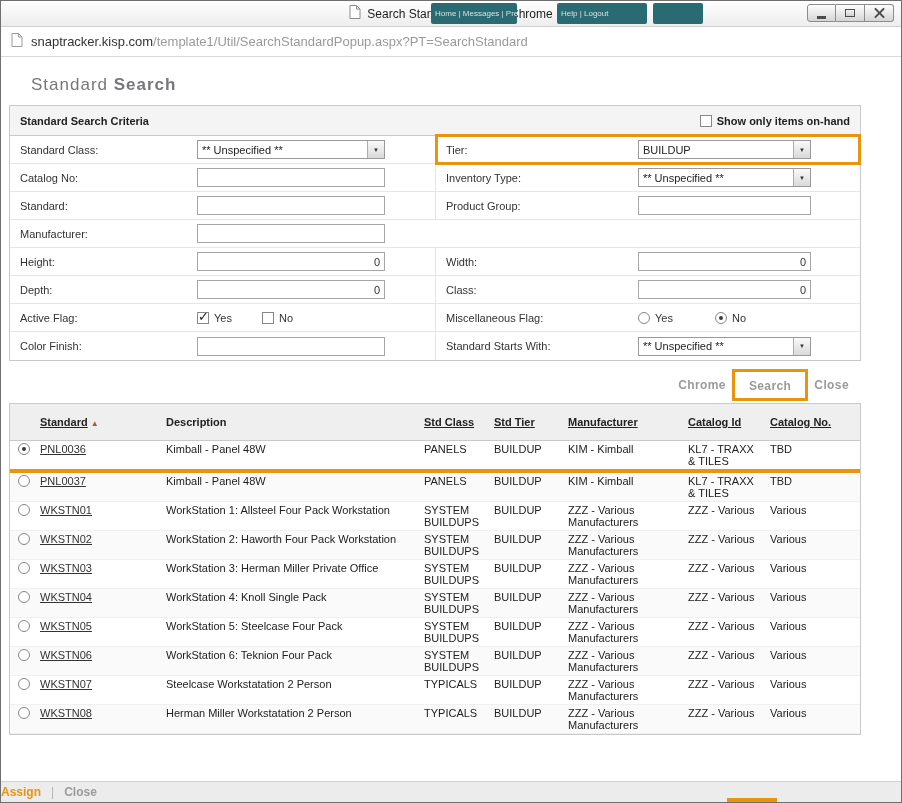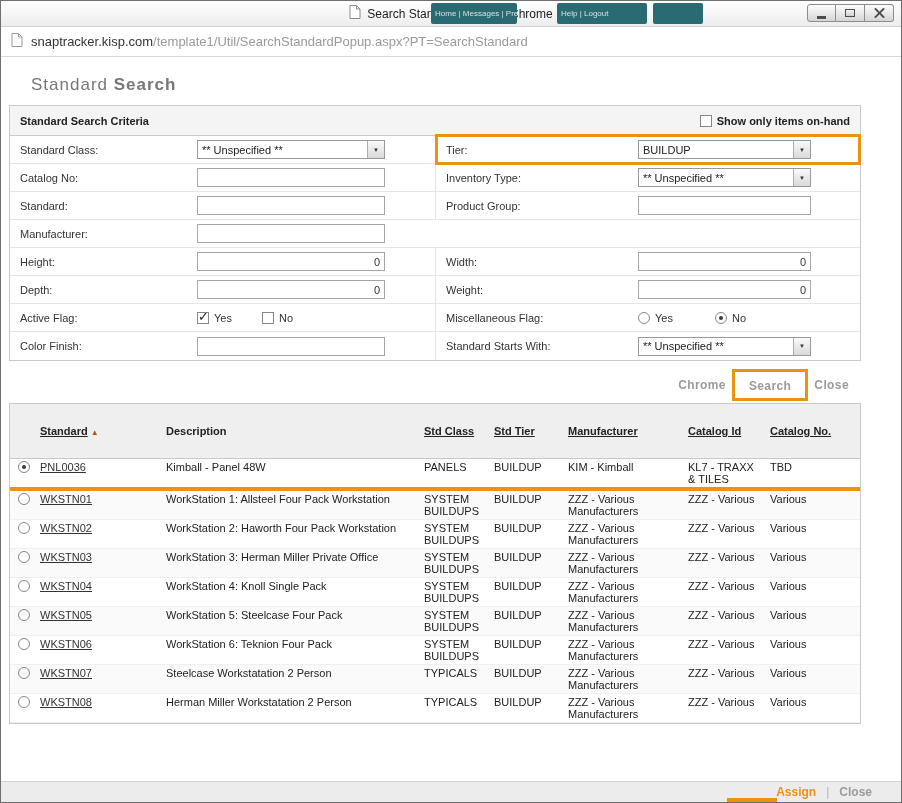--- a/index.html
+++ b/index.html
@@ -75,32 +75,32 @@
   
   .results-top{width:852px;margin:14px 0 6px 8px;display:flex;justify-content:space-between;align-items:flex-end;font-size:11px;color:#333;}
   .showall{display:flex;align-items:center;gap:5px;cursor:pointer;}
   .pager{display:flex;align-items:center;gap:5px;}
   .pg{font-size:13px;color:#9a9a9a;cursor:pointer;line-height:1;}
   .pg.dim{color:#c4c4c4;}
   .pg-text{margin:0 4px;color:#222;}
 
   .results{width:852px;margin-left:8px;border:1px solid #c9c9c9;}
   table{width:100%;border-collapse:collapse;table-layout:fixed;font-size:11px;}
-  thead th{background:#efefef;border-bottom:1px solid #c9c9c9;padding:21px 4px;text-align:left;color:#222;font-size:11px;}
+  thead th{background:#efefef;border-bottom:1px solid #c9c9c9;padding:12px 4px;text-align:left;color:#222;font-size:11px;}
   th .hlink{text-decoration:underline;cursor:pointer;color:#222;}
   .sort-arrow{color:#b8541f;font-size:8px;margin-left:3px;}
   tbody tr{height:24px;}
   tbody tr:nth-child(even){background:#fafafa;}
   tbody td{padding:2px 4px;vertical-align:top;line-height:12px;color:#222;border-bottom:1px solid #f0f0f0;}
   td.c-radio{padding-left:8px;}
   .stdlink{color:#333;text-decoration:underline;cursor:pointer;}
   tr.hl-under td{border-bottom:4px solid var(--accent);}
 
   
-  .footer{position:absolute;left:0;right:0;bottom:0;height:21px;background:#ececec;border-top:1px solid #d2d2d2;display:flex;align-items:center;justify-content:flex-end;gap:10px;padding-right:29px;font-size:12px;font-weight:bold;}
+  .footer{position:absolute;left:0;right:0;bottom:0;height:21px;background:#ececec;border-top:1px solid #d2d2d2;display:flex;align-items:center;justify-content:flex-start;gap:10px;padding-right:29px;font-size:12px;font-weight:bold;}
   .assign{color:var(--accent);cursor:pointer;}
   .fsep{color:#b5b5b5;font-weight:400;}
   .fclose{color:#9b9b9b;cursor:pointer;}
   .assign-underline{position:absolute;left:726px;bottom:0;width:50px;height:4px;background:var(--accent);}
 </style>
 </head>
 <body>
 
 <div class="window">
 
@@ -212,21 +212,21 @@
           <input class="txt numeric rf" value="0" style="">
         </div>
       </div>
 
       <div class="crow">
         <div class="half left">
           <span class="lbl">Depth:</span>
           <input class="txt numeric lf" value="0" style="">
         </div>
         <div class="half right">
-          <span class="lbl">Weight:</span>
+          <span class="lbl">Class:</span>
           <input class="txt numeric rf" value="0" style="">
         </div>
       </div>
 
       <div class="crow">
         <div class="half left">
           <span class="lbl">Active Flag:</span>
           <span class="cb on"></span>
           <span class="flbl">Yes</span>
           <span class="cb gap"></span>
@@ -293,20 +293,30 @@
     <td><a class="stdlink">PNL0036</a></td>
     <td>Kimball - Panel 48W</td>
     <td>PANELS</td>
     <td>BUILDUP</td>
     <td>KIM - Kimball</td>
     <td>KL7 - TRAXX &amp; TILES</td>
     <td>TBD</td>
   </tr>
             <tr class="result-row">
     <td class="c-radio"><span class="rb"></span></td>
+    <td><a class="stdlink">PNL0037</a></td>
+    <td>Kimball - Panel 48W</td>
+    <td>PANELS</td>
+    <td>BUILDUP</td>
+    <td>KIM - Kimball</td>
+    <td>KL7 - TRAXX &amp; TILES</td>
+    <td>TBD</td>
+  </tr>
+            <tr class="result-row">
+    <td class="c-radio"><span class="rb"></span></td>
     <td><a class="stdlink">WKSTN01</a></td>
     <td>WorkStation 1: Allsteel Four Pack Workstation</td>
     <td>SYSTEM BUILDUPS</td>
     <td>BUILDUP</td>
     <td>ZZZ - Various Manufacturers</td>
     <td>ZZZ - Various</td>
     <td>Various</td>
   </tr>
             <tr class="result-row">
     <td class="c-radio"><span class="rb"></span></td>

